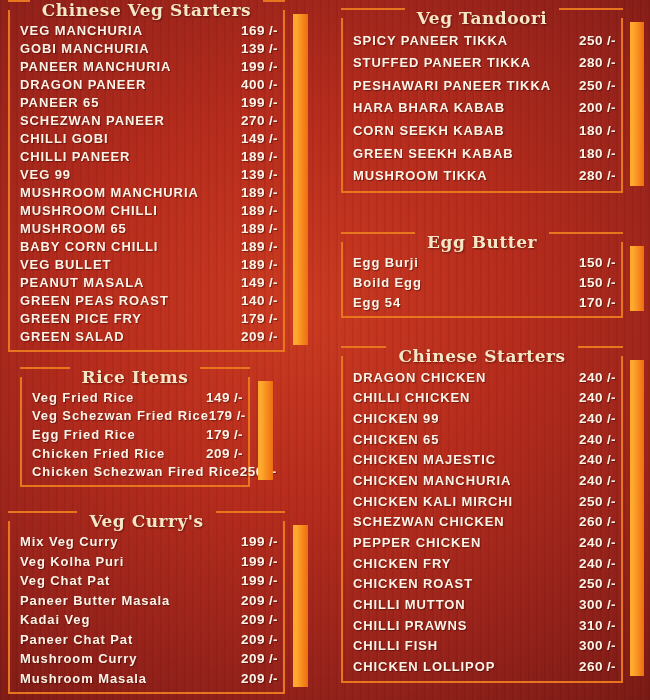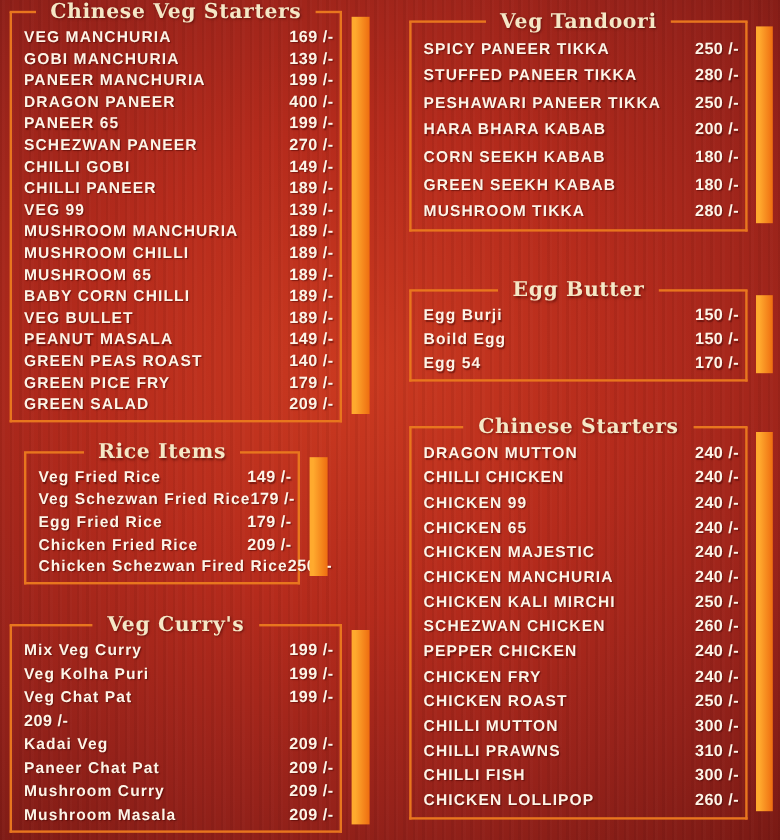--- a/index.html
+++ b/index.html
@@ -40,21 +40,21 @@
     border-top: none;
     box-sizing: border-box;
   }
   .bar {
     position: absolute; right: 0; top: 4px; bottom: 7px;
     background: linear-gradient(to right, var(--bar-light, #ffaa2e) 20%, var(--bar-dark, #ee6d10) 100%);
   }
   .hdr {
     position: absolute; left: -2px; right: -2px; top: 0;
     transform: translateY(-50%);
-    display: flex; align-items: center;
+    display: flex; 
     z-index: 2;
   }
   .hdr::before, .hdr::after {
     content: ""; flex: 1; height: 2px;
     background: var(--accent, #e8761e);
   }
   .hdr::before { margin-right: 12px; }
   .hdr::after  { margin-left: 12px; }
   .ttl {
     font-family: "DejaVu Serif", serif;
@@ -219,20 +219,21 @@
   </div>
           <div class="row">
     <span class="name">Veg Kolha Puri</span>
     <span class="price">199 /-</span>
   </div>
           <div class="row">
     <span class="name">Veg Chat Pat</span>
     <span class="price">199 /-</span>
   </div>
           <div class="row">
+    <span class="name">Paneer Butter Masala</span>
     <span class="price">209 /-</span>
   </div>
           <div class="row">
     <span class="name">Kadai Veg</span>
     <span class="price">209 /-</span>
   </div>
           <div class="row">
     <span class="name">Paneer Chat Pat</span>
     <span class="price">209 /-</span>
   </div>
@@ -308,21 +309,21 @@
     </div>
     <div class="bar"></div>
   </div>
     <div class="section pos-5">
     <div class="box">
       <div class="hdr">
         <span class="ttl">Chinese Starters</span>
       </div>
       <div class="items">
           <div class="row">
-    <span class="name">DRAGON MUTTON</span>
+    <span class="name">DRAGON CHICKEN</span>
     <span class="price">240 /-</span>
   </div>
           <div class="row">
     <span class="name">CHILLI CHICKEN</span>
     <span class="price">240 /-</span>
   </div>
           <div class="row">
     <span class="name">CHICKEN 99</span>
     <span class="price">240 /-</span>
   </div>

